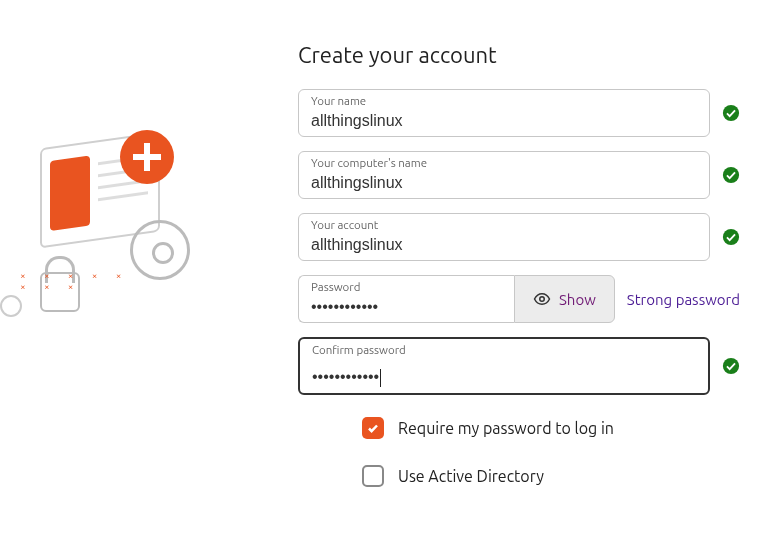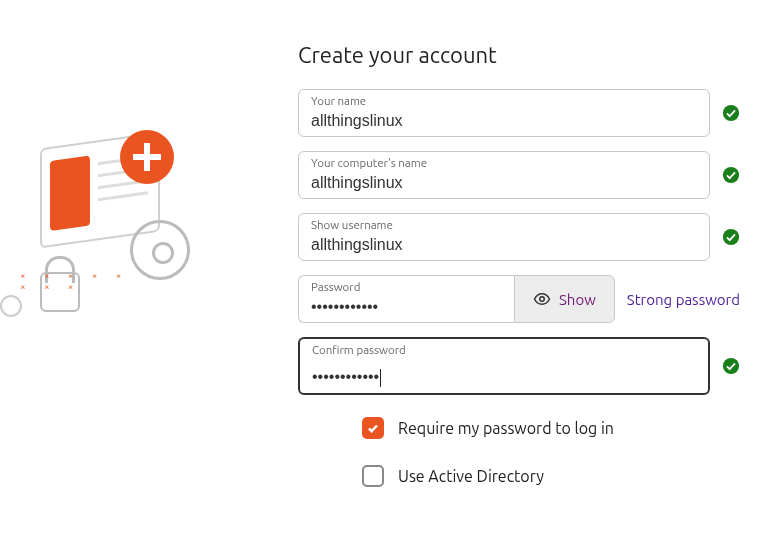--- a/index.html
+++ b/index.html
@@ -142,21 +142,21 @@
         <input class="field-input" value="allthingslinux" style="">
       </div>
       <svg class="tick" viewBox="0 0 20 20">
           <circle class="tick-circle" cx="10" cy="10" r="9"></circle>
           <path class="tick-check" d="M5.5 10.5l3 3 6-6.5"></path>
         </svg>
     </div>
 
     <div class="row">
       <div class="field">
-        <span class="field-label">Show username</span>
+        <span class="field-label">Your account</span>
         <input class="field-input" value="allthingslinux" style="">
       </div>
       <svg class="tick" viewBox="0 0 20 20">
           <circle class="tick-circle" cx="10" cy="10" r="9"></circle>
           <path class="tick-check" d="M5.5 10.5l3 3 6-6.5"></path>
         </svg>
     </div>
 
     <div class="row">
       <div class="pwgroup">

